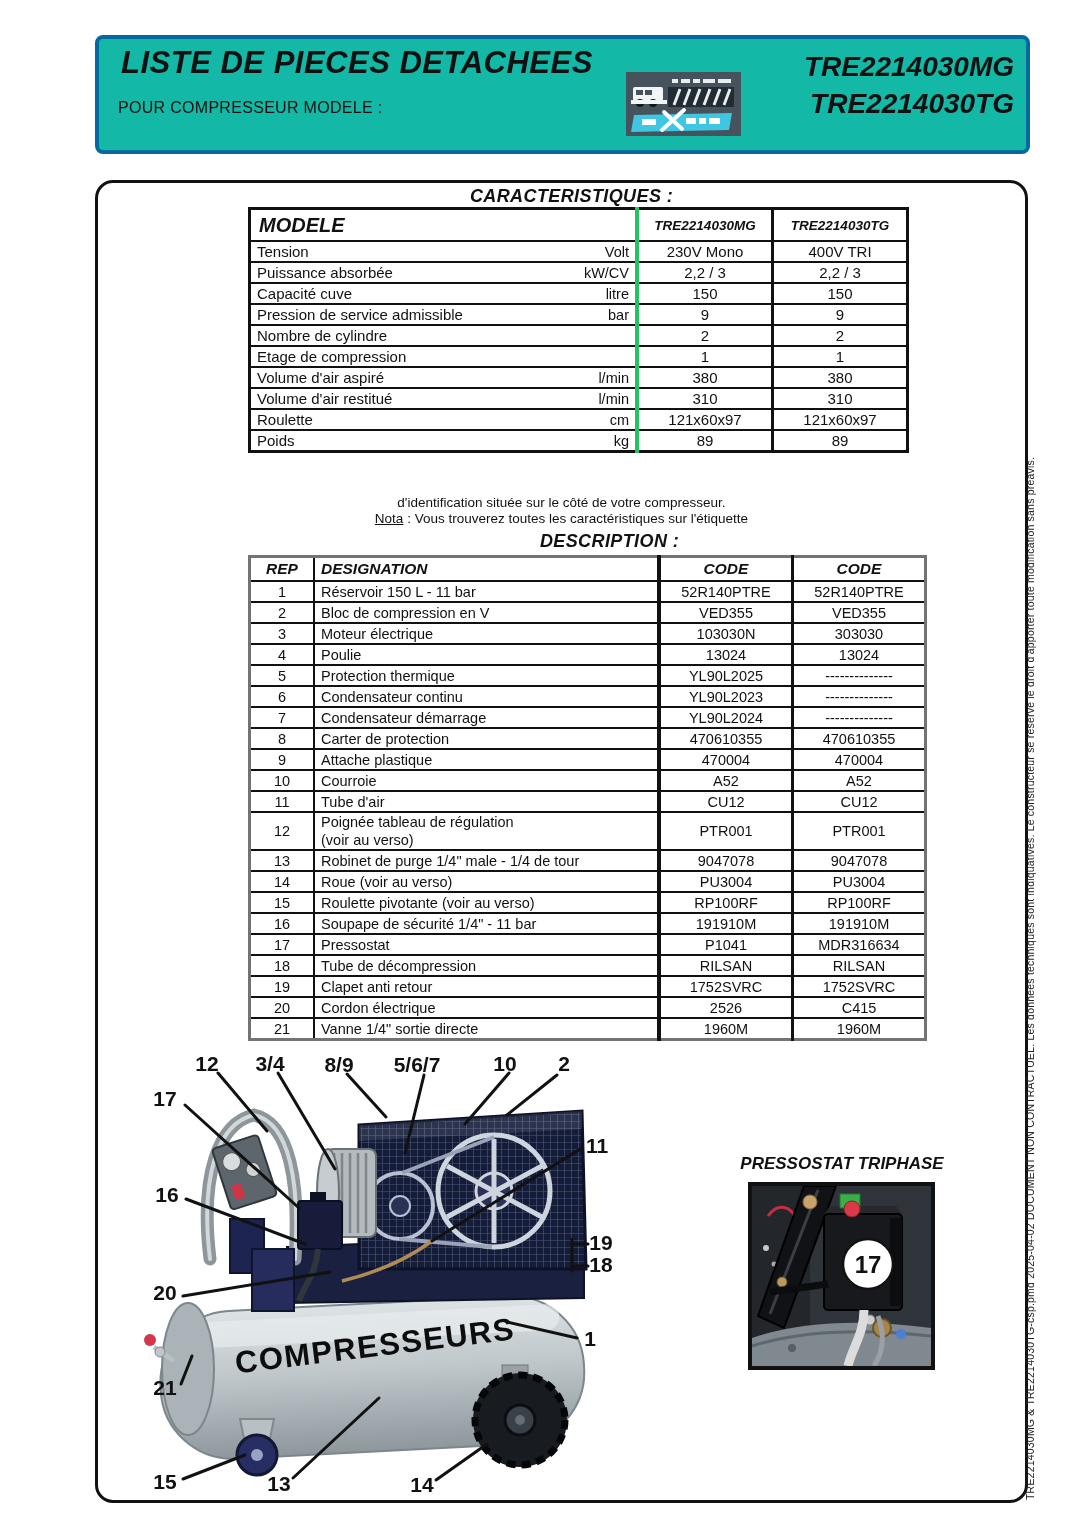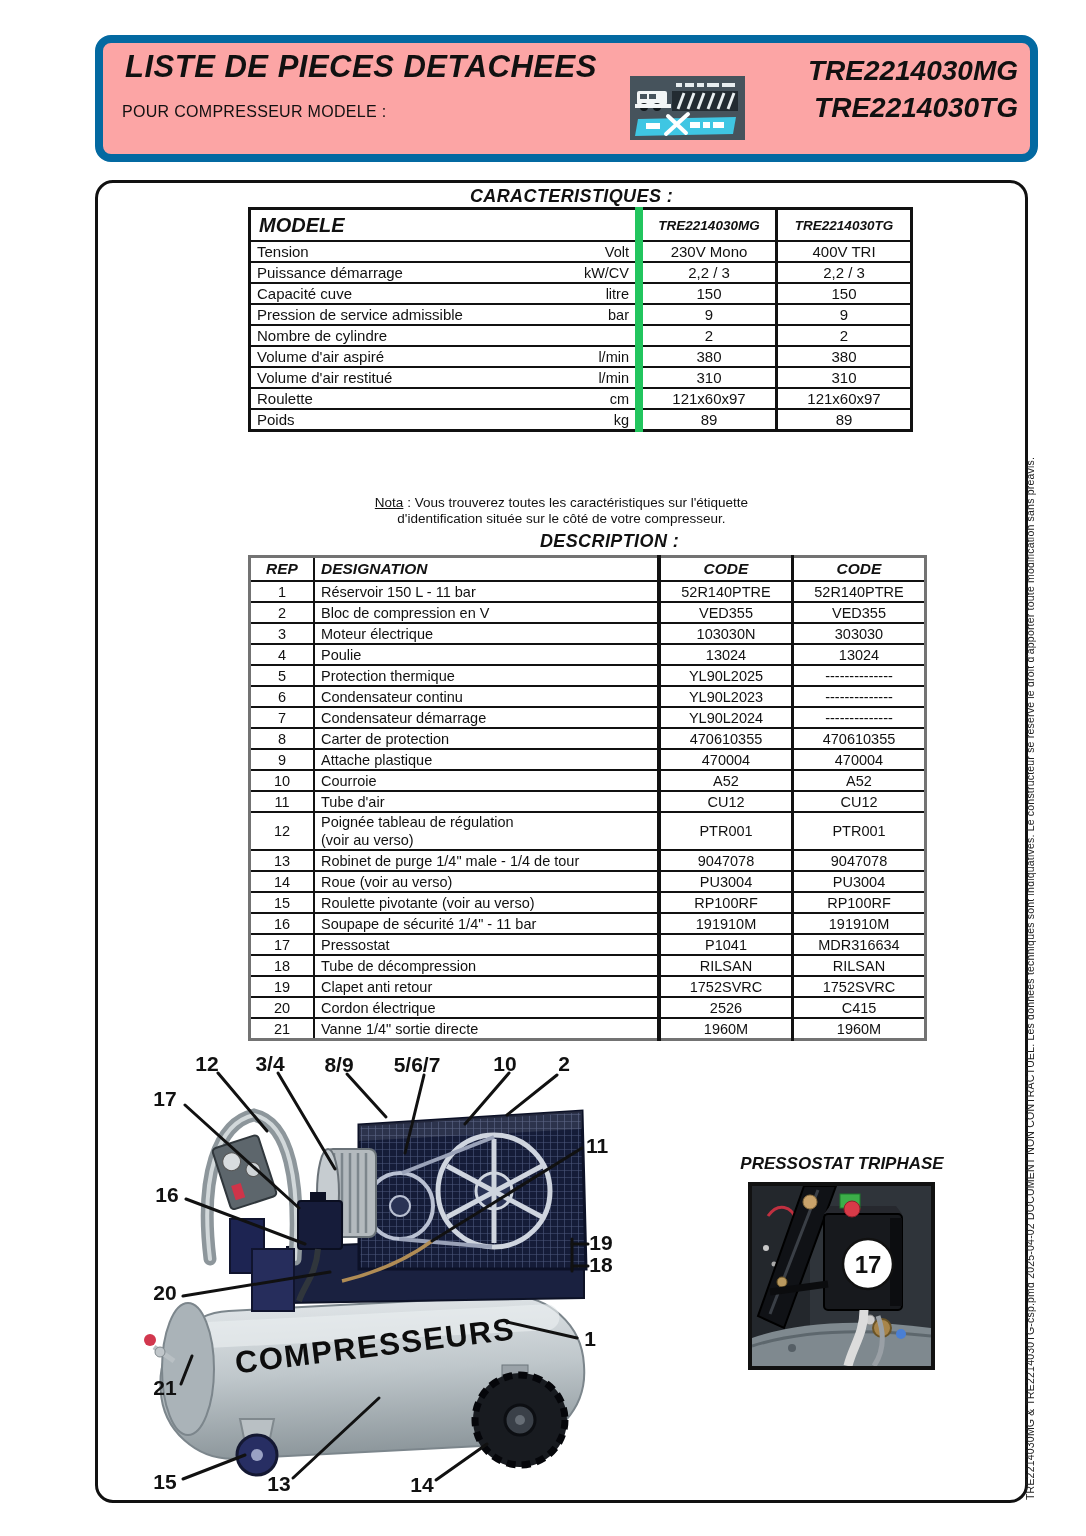--- a/index.html
+++ b/index.html
@@ -3,21 +3,21 @@
 <meta charset="utf-8">
 <style>
   html,body { margin:0; padding:0; background:#ffffff; }
   .page {
     position:relative; width:1086px; height:1536px; background:#ffffff;
     font-family:"Liberation Sans", sans-serif; color:#111; overflow:hidden;
   }
   
   .header-box {
     position:absolute; left:95px; top:35px; width:927px; height:111px;
-    border:8px solid #0369a1; border-radius:16px; background:#fca5a5;
+    border:4px solid #0369a1; border-radius:8px; background:#14b8a6;
   }
   .doc-title {
     position:absolute; left:22px; top:6px; font-size:31px; font-weight:bold;
     font-style:italic; letter-spacing:.5px; white-space:nowrap;
   }
   .doc-subtitle { position:absolute; left:19px; top:60px; font-size:16px; letter-spacing:.3px; }
   .brand-logo {
     position:absolute; left:527px; top:33px; width:115px; height:64px;
     background:#46535c; overflow:hidden;
   }
@@ -34,21 +34,21 @@
     position:absolute; width:100%; text-align:center;
     font-size:18px; font-weight:bold; font-style:italic; letter-spacing:.4px;
   }
   .char-title { top:3px;padding-left:10px; }
   .desc-title { top:348px;padding-left:48px; }
   
   table { border-collapse:collapse; table-layout:fixed; }
   .char-table { position:absolute; left:150px; top:24px; width:627px; border:3px solid #111; }
   .char-table td, .char-table th { border:2px solid #111; font-size:15px; padding:1px 6px; overflow:hidden; white-space:nowrap; }
   .char-table th { height:28px; }
-  .char-table .lbl-col { width:370px; border-right:8px solid #22c55e; }
+  .char-table .lbl-col { width:370px; border-right:4px solid #22c55e; }
   .char-table .v-col  { width:120px; text-align:center; border-left:3px solid #111; }
   .char-table th.model-h { font-size:20px; font-style:italic; text-align:left; padding-left:8px; }
   .char-table th.code-h  { font-size:13.5px; font-style:italic; font-weight:bold; }
   .lbl-flex { display:flex; justify-content:space-between; align-items:flex-end; }
   .lbl-flex .unit { font-size:14.5px; }
   .desc-table { position:absolute; left:150px; top:372px; width:627px; border:3px solid #737373; }
   .desc-table td, .desc-table th { border:2px solid #111; font-size:14.5px; padding:0 6px; height:19px; overflow:hidden; }
   .desc-table th { font-size:15.5px; font-style:italic; height:22px; }
   .desc-table .rep-col  { width:50px; text-align:center; }
   .desc-table .des-col  { width:330px; text-align:left; border-right:4px solid #111; white-space:pre-line; line-height:18px; }
@@ -166,21 +166,21 @@
                 <span class="unit">Volt</span>
               </span>
             </td>
             <td class="v-col">230V Mono</td>
             <td class="v-col">400V TRI</td>
           </tr>
 
           <tr>
             <td class="lbl-col">
               <span class="lbl-flex">
-                <span>Puissance démarrage</span>
+                <span>Puissance absorbée</span>
                 <span class="unit">kW/CV</span>
               </span>
             </td>
             <td class="v-col">2,2 / 3</td>
             <td class="v-col">2,2 / 3</td>
           </tr>
 
           <tr>
             <td class="lbl-col">
               <span class="lbl-flex">
@@ -207,20 +207,30 @@
             <td class="lbl-col">
               <span class="lbl-flex">
                 <span>Nombre de cylindre</span>
                 <span class="unit"></span>
               </span>
             </td>
             <td class="v-col">2</td>
             <td class="v-col">2</td>
           </tr>
 
+          <tr>
+            <td class="lbl-col">
+              <span class="lbl-flex">
+                <span>Etage de compression</span>
+                <span class="unit"></span>
+              </span>
+            </td>
+            <td class="v-col">1</td>
+            <td class="v-col">1</td>
+          </tr>
 
           <tr>
             <td class="lbl-col">
               <span class="lbl-flex">
                 <span>Volume d'air aspiré</span>
                 <span class="unit">l/min</span>
               </span>
             </td>
             <td class="v-col">380</td>
             <td class="v-col">380</td>
@@ -256,22 +266,22 @@
                 <span class="unit">kg</span>
               </span>
             </td>
             <td class="v-col">89</td>
             <td class="v-col">89</td>
           </tr>
         </tbody>
     </table>
 
     <div class="nota">
+      <div>d'identification située sur le côté de votre compresseur.</div>
       <div><span class="nota-label">Nota</span><span> : Vous trouverez toutes les caractéristiques sur l'étiquette</span></div>
-      <div>d'identification située sur le côté de votre compresseur.</div>
     </div>
 
     <div class="section-title desc-title">DESCRIPTION :</div>
 
     <table class="desc-table">
       <thead>
         <tr>
           <th class="rep-col">REP</th>
           <th class="des-col">DESIGNATION</th>
           <th class="code-col">CODE</th>

